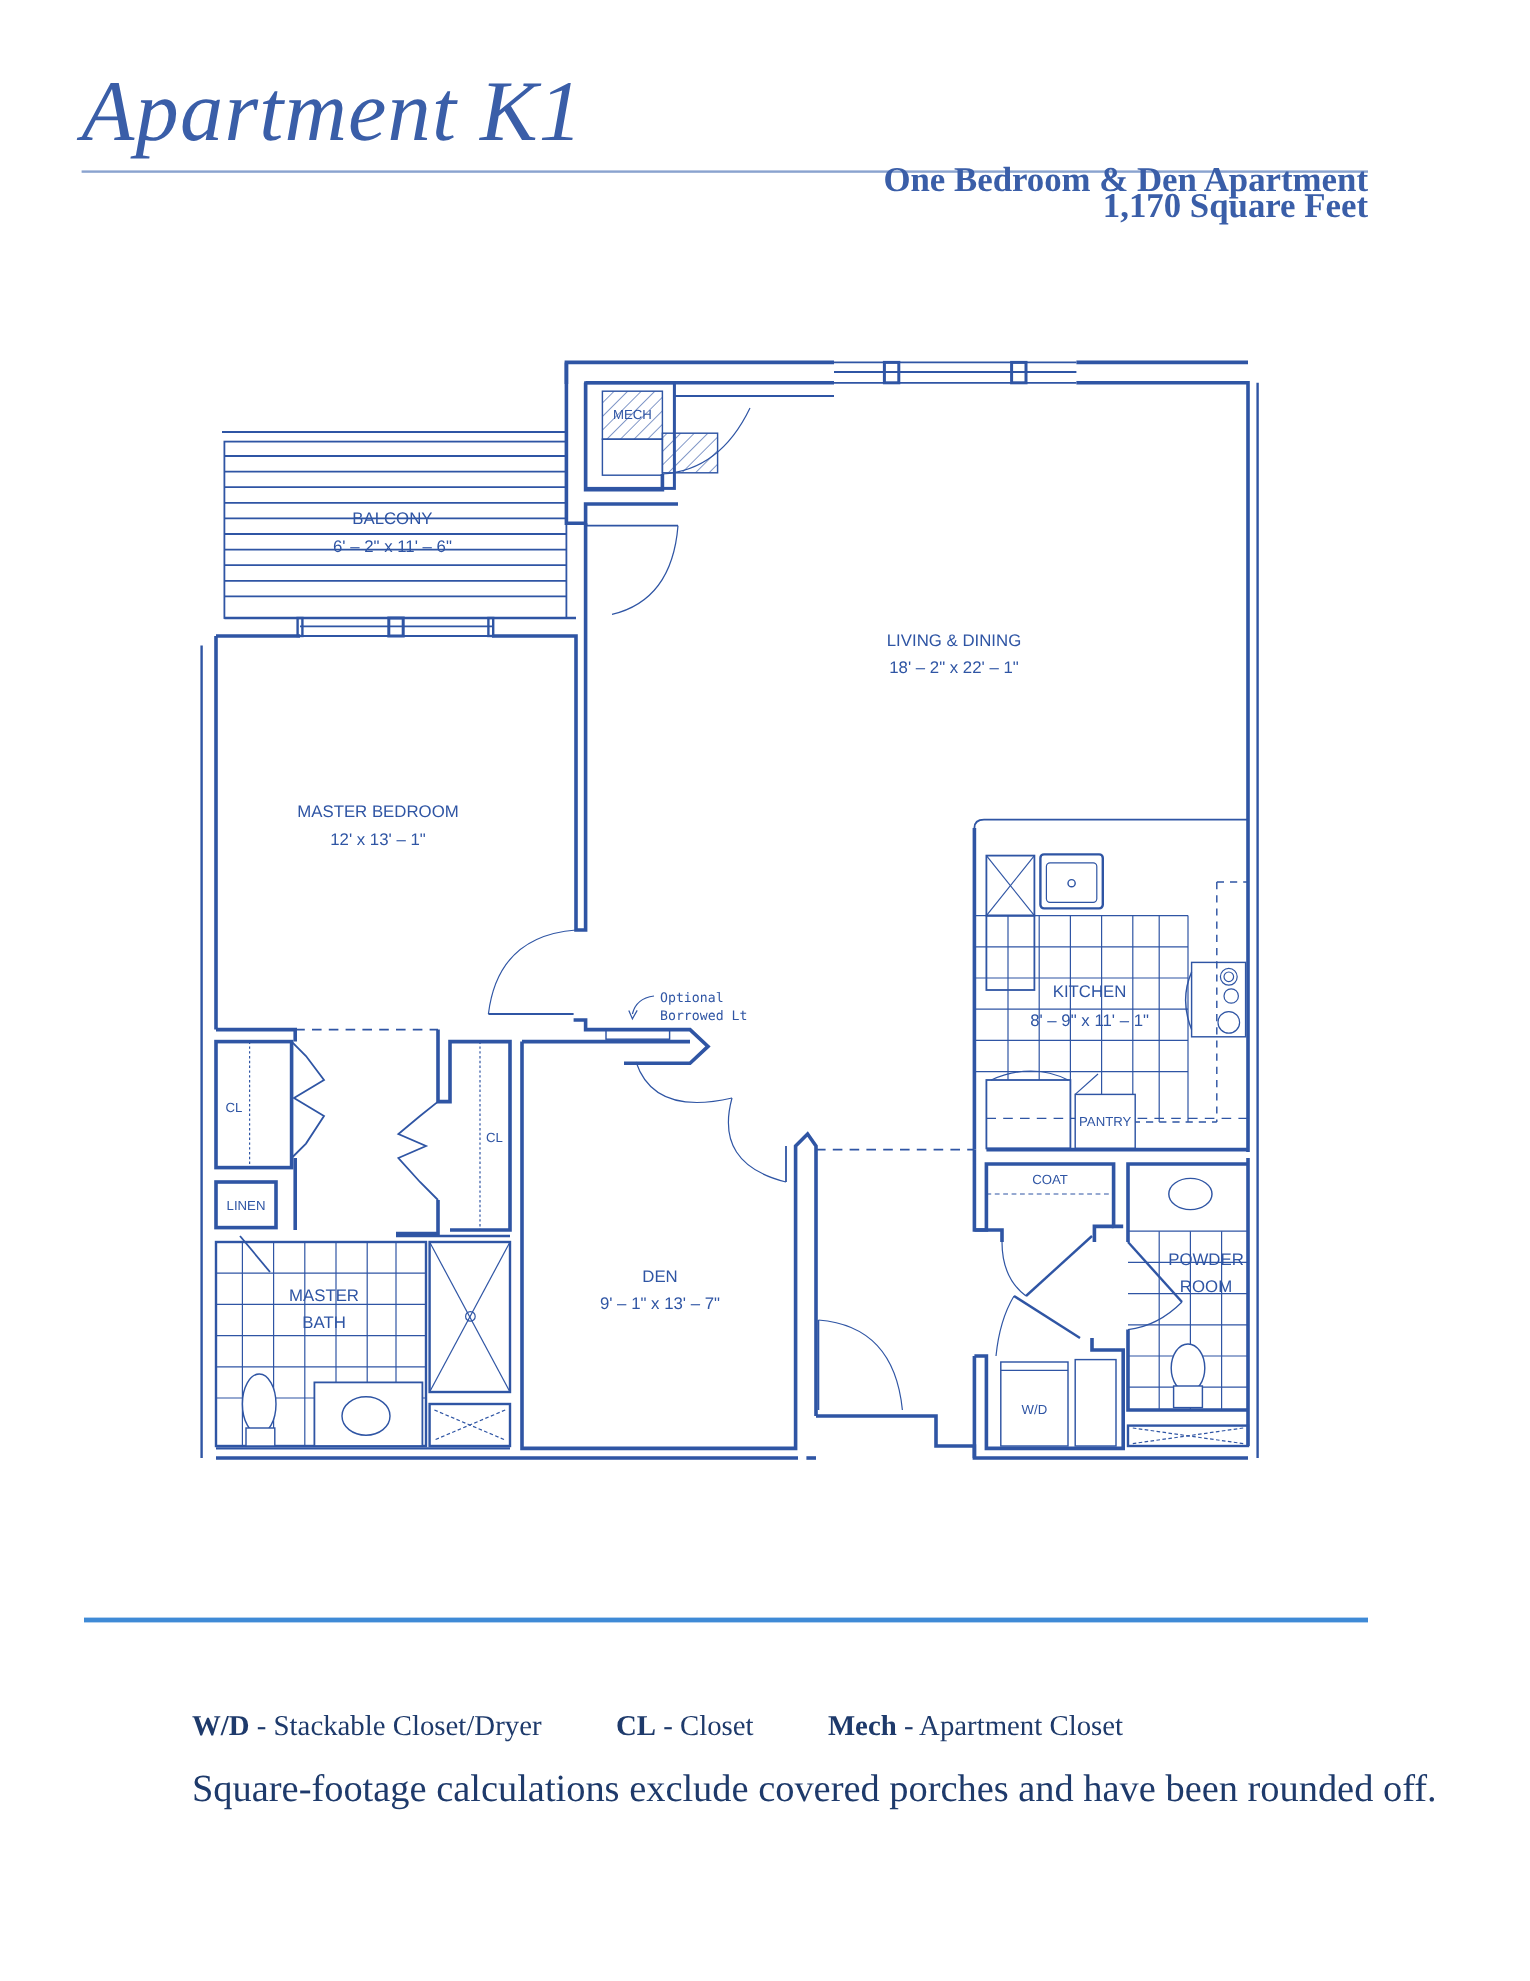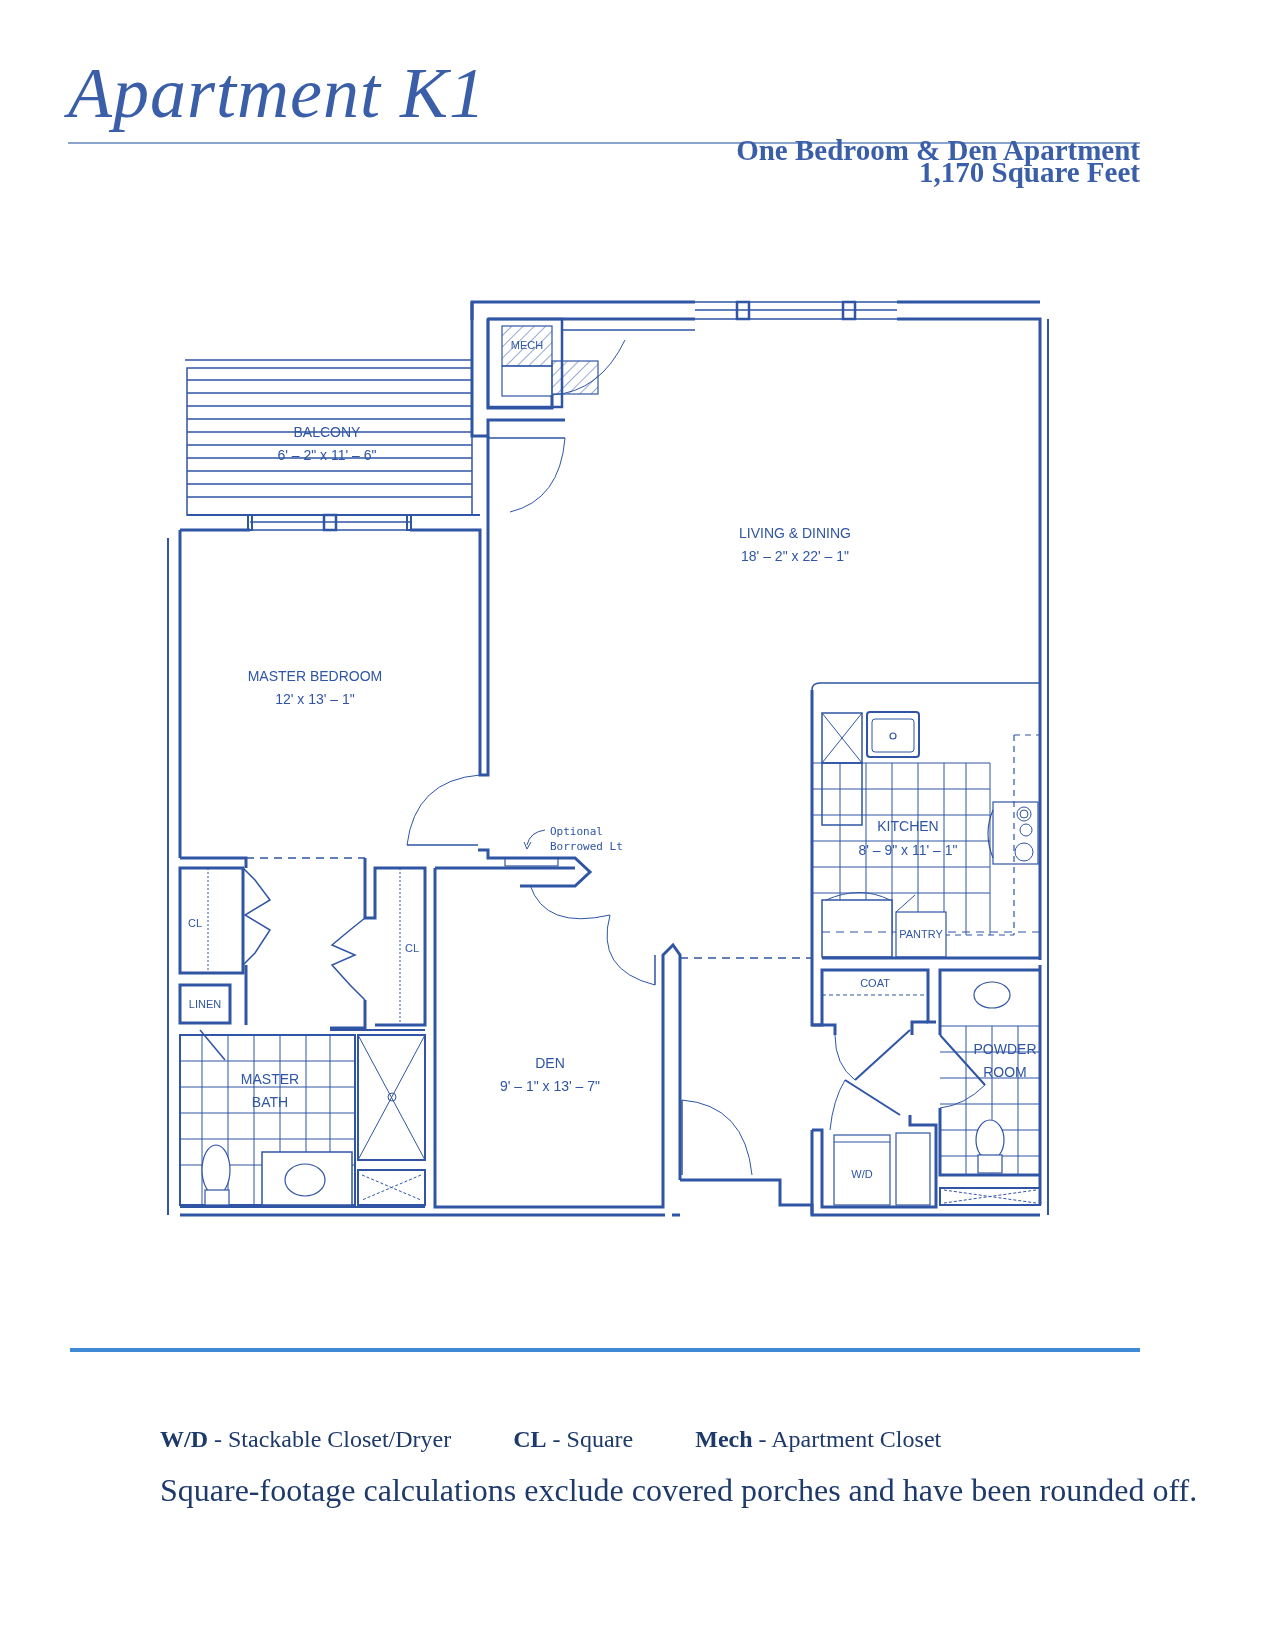--- a/index.html
+++ b/index.html
@@ -254,16 +254,16 @@
   <text class="room-label" x="270" y="1107" text-anchor="middle">BATH</text>
   <text class="room-label" x="1005" y="1054" text-anchor="middle">POWDER</text>
   <text class="room-label" x="1005" y="1077" text-anchor="middle">ROOM</text>
   <text class="small-label" x="862" y="1178" text-anchor="middle">W/D</text>
 </svg>
 
 <div class="footer-rule"></div>
 
 <div class="legend">
   <span class="item"><b>W/D</b><span> - Stackable Closet/Dryer</span></span>
-  <span class="item"><b>CL</b><span> - Square</span></span>
+  <span class="item"><b>CL</b><span> - Closet</span></span>
   <span class="item"><b>Mech</b><span> - Apartment Closet</span></span>
 </div>
 <div class="disclaimer">Square-footage calculations exclude covered porches and have been rounded off.</div>
 
 </body></html>

